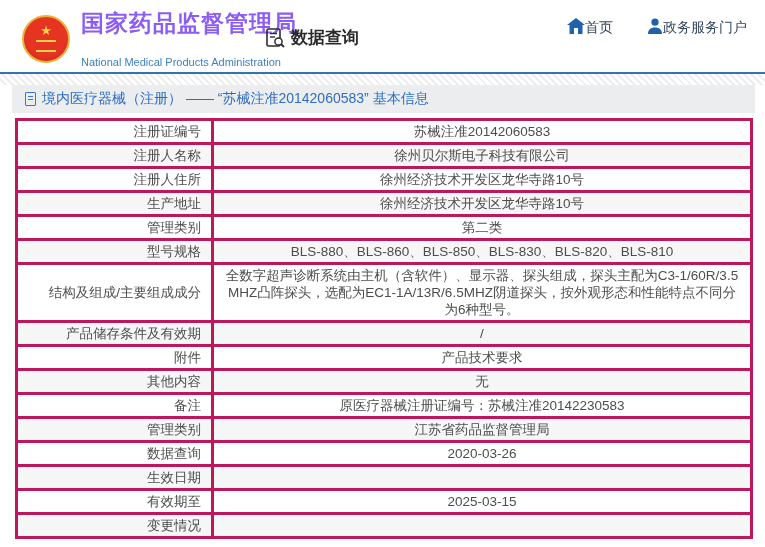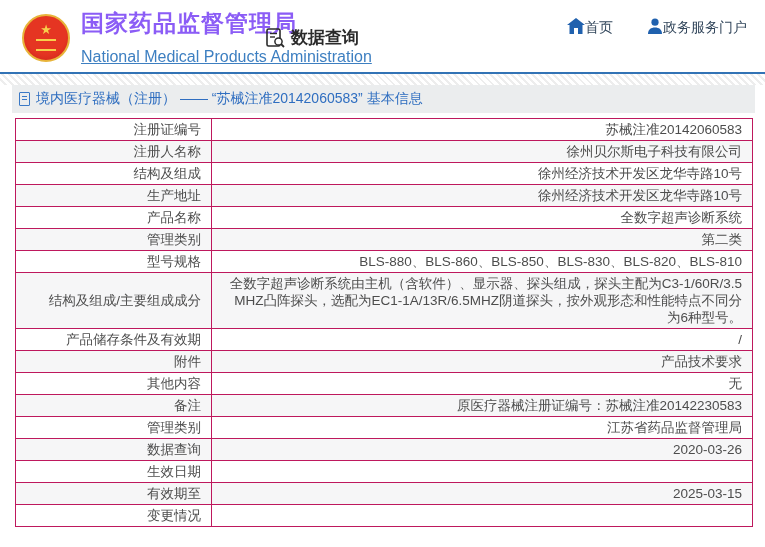--- a/index.html
+++ b/index.html
@@ -11,53 +11,53 @@
   .brand { position:absolute; left:22px; top:10px; display:flex; align-items:center; }
   .emblem { width:48px; height:48px; border-radius:50%;
     background:radial-gradient(circle at 50% 42%, #e53522 58%, #c9201a 100%);
     border:2px solid #e8b43a; position:relative; flex:0 0 auto; }
   .emblem .star { position:absolute; left:0; right:0; top:7px; text-align:center;
     color:#f7d04b; font-size:13px; line-height:13px; }
   .emblem .gate { position:absolute; left:12px; right:12px; bottom:9px; height:12px;
     border-top:2px solid #f7d04b; border-bottom:2px solid #f7d04b; }
   .brand-text { margin-left:11px; }
   .brand-title { color:#8b5cf6; font-size:23px; font-weight:bold; letter-spacing:1px; line-height:26px; }
-  .brand-sub { color:#3d7fc1; font-size:16px; margin-top:12px;text-decoration:underline; }
+  .brand-sub { color:#3d7fc1; font-size:11px; margin-top:20px; }
 
   .data-query { position:absolute; left:264px; top:26px; display:flex; align-items:flex-end;
     color:#2b2b2b; font-size:17px; font-weight:bold; cursor:pointer; }
   .data-query svg { margin-right:5px; }
 
   .header-nav { position:absolute; right:18px; top:18px; display:flex; gap:34px; }
   .nav-item { display:flex; flex-direction:row; align-items:center; cursor:pointer; }
   .nav-item svg { margin-bottom:4px; }
   .nav-label { color:#33475c; font-size:14px; white-space:nowrap; }
 
   .blue-rule { height:2px; background:#3273b5; }
   .hatch-band { height:11px;
     background:repeating-linear-gradient(45deg,#ffffff 0 3px,#ededed 3px 5px); }
 
   
   .content { margin-left:12px; width:743px; background:#ffffff; min-height:460px; }
   .breadcrumb-bar { height:28px; background:#ebedee; display:flex; align-items:center;
-    padding-left:7px; }
+    padding-left:13px; }
   .doc-icon { width:11px; height:14px; border:1.5px solid #3b79c6; border-radius:1px;
     position:relative; margin-right:6px; flex:0 0 auto; }
   .doc-icon::after { content:""; position:absolute; left:1.5px; top:2.5px; width:5px; height:1.5px;
     background:#3b79c6; box-shadow:0 3px 0 #3b79c6; }
   .breadcrumb-text { color:#2f6ec0; font-size:14px; white-space:nowrap; }
 
   
   .tbl-wrap { padding:5px 2px 0 3px; }
   table.info { width:100%; border-collapse:collapse; table-layout:fixed; }
   table.info tr:nth-child(even) { background:#f6f6f7; }
-  table.info th, table.info td { border:1px solid #be185d; font-size:13.5px;
+  table.info th, table.info td { border:3px solid #be185d; font-size:13.5px;
     font-weight:normal; color:#4d4d4d; padding:2px 10px; line-height:17px; vertical-align:middle; }
   table.info th { width:196px; text-align:right; white-space:nowrap; }
-  table.info td { text-align:right; word-break:break-all; }
+  table.info td { text-align:center; word-break:break-all; }
 </style>
 </head>
 <body>
 
 <header class="site-header">
   <div class="brand">
     <div class="emblem">
       <div class="star">★</div>
       <div class="gate"></div>
     </div>
@@ -111,33 +111,29 @@
     <th>注册证编号</th>
     <td>苏械注准20142060583</td>
   </tr>
 
   <tr>
     <th>注册人名称</th>
     <td>徐州贝尔斯电子科技有限公司</td>
   </tr>
 
   <tr>
-    <th>结构及组成</th>
+    <th>注册人住所</th>
     <td>徐州经济技术开发区龙华寺路10号</td>
   </tr>
 
   <tr>
     <th>生产地址</th>
     <td>徐州经济技术开发区龙华寺路10号</td>
   </tr>
 
-  <tr>
-    <th>产品名称</th>
-    <td>全数字超声诊断系统</td>
-  </tr>
 
   <tr>
     <th>管理类别</th>
     <td>第二类</td>
   </tr>
 
   <tr>
     <th>型号规格</th>
     <td>BLS-880、BLS-860、BLS-850、BLS-830、BLS-820、BLS-810</td>
   </tr>

